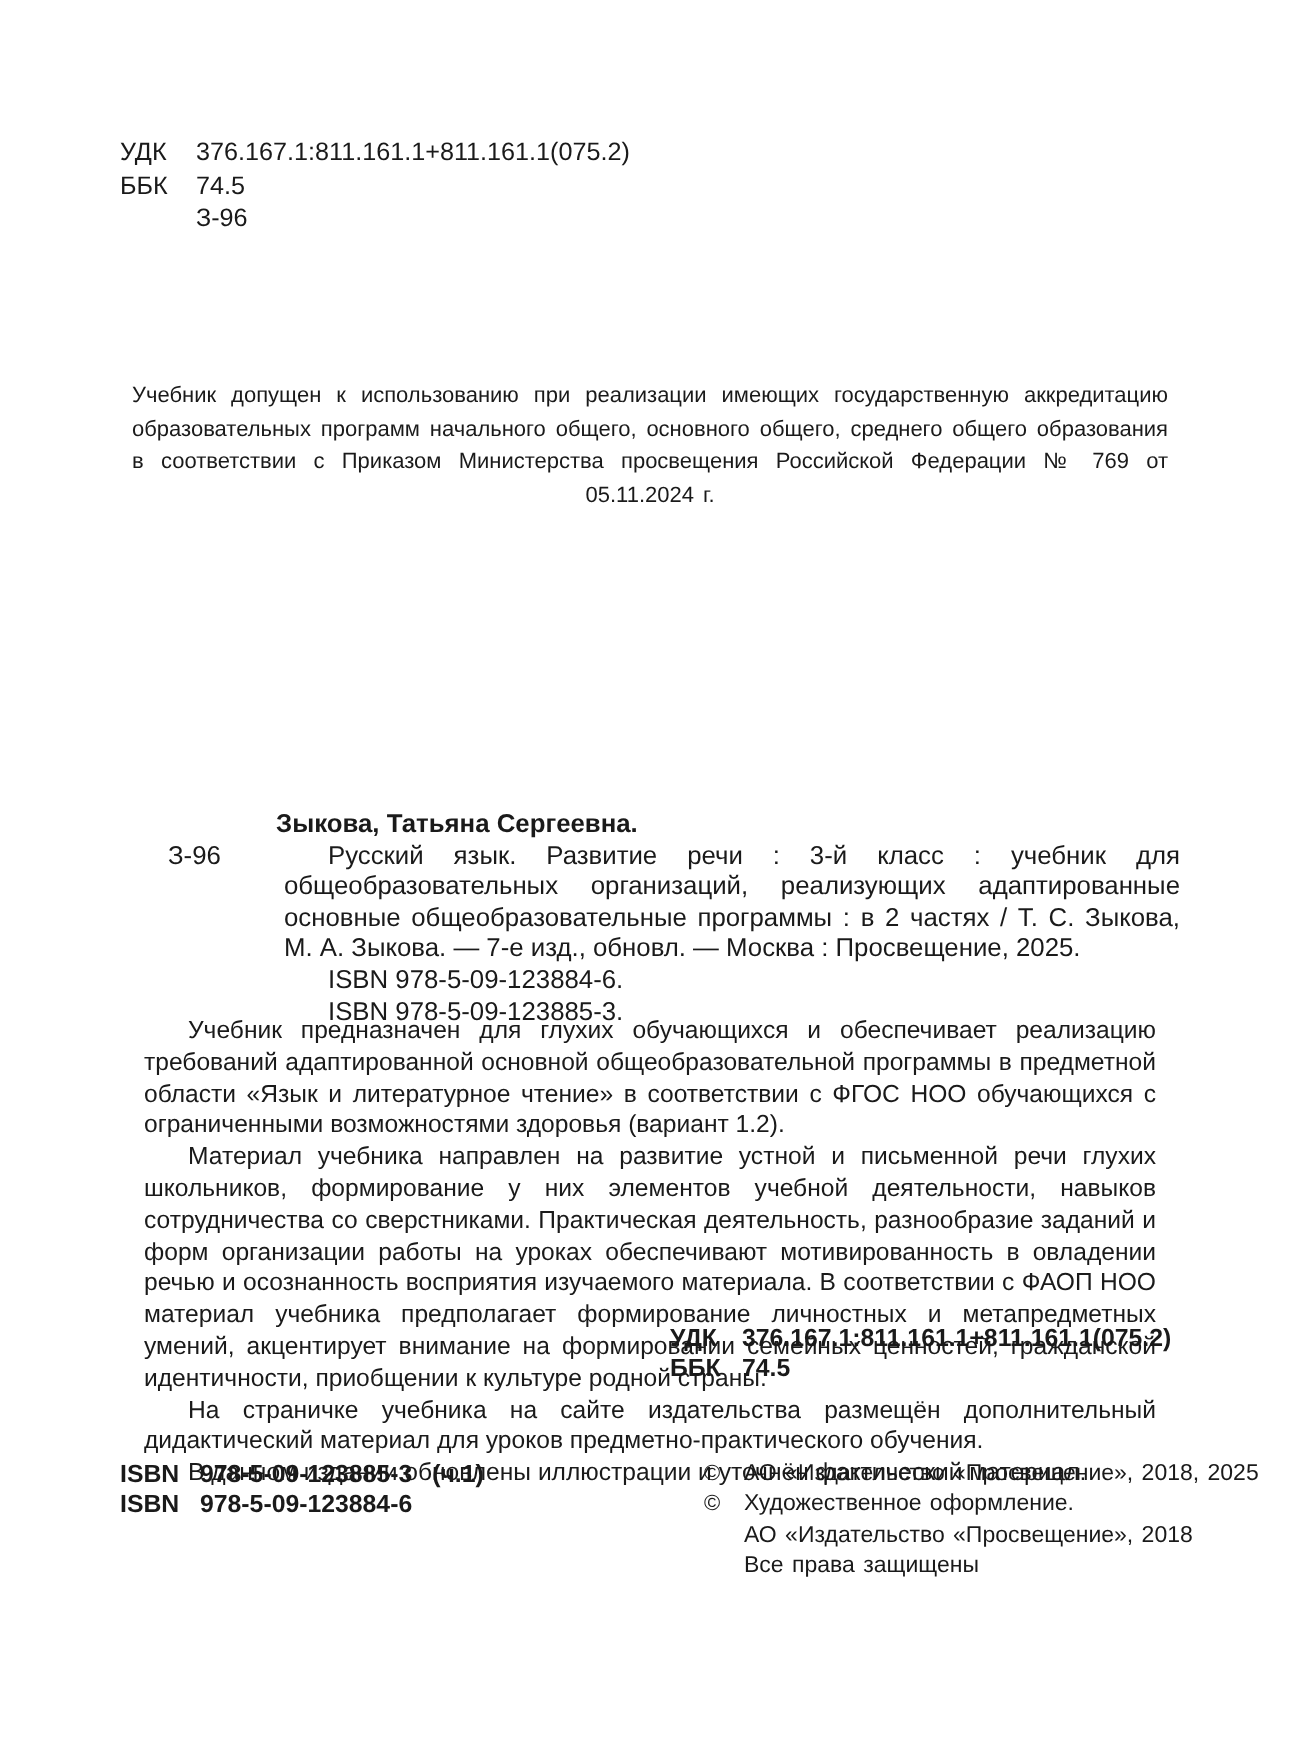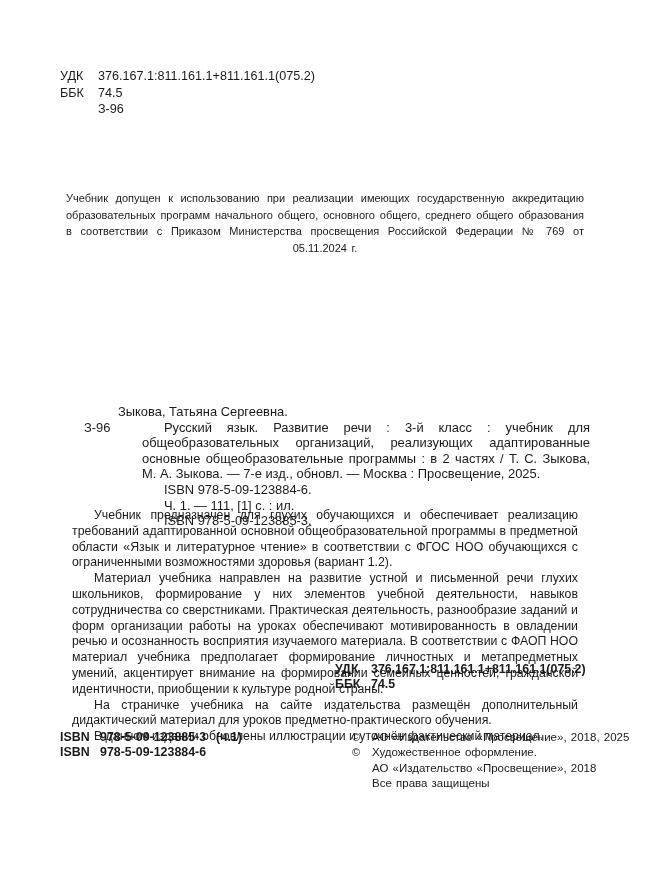--- a/index.html
+++ b/index.html
@@ -60,22 +60,22 @@
   
   .biblio {
     position: absolute;
     left: 84px;
     top: 404px;
     width: 506px;
     font-size: 12.9px;
     line-height: 15.6px;
   }
   .biblio .author {
-    font-weight: normal;
-    margin-left: 34px;
+    font-weight: bold;
+    margin-left: 54px;
   }
   .biblio .desc {
     position: relative;
     margin-top: 0px;
   }
   .biblio .shelfmark {
     position: absolute;
     left: 0;
     top: 0;
     width: 54px;
@@ -191,21 +191,20 @@
 
   <div class="approval">Учебник допущен к использованию при реализации имеющих государственную аккредитацию образовательных программ начального общего, основного общего, среднего общего образования в соответствии с Приказом Министерства просвещения Российской Федерации № 769 от 05.11.2024 г.</div>
 
   <div class="biblio">
     <div class="author">Зыкова, Татьяна Сергеевна.</div>
     <div class="desc">
       <span class="shelfmark">З-96</span>
       <div class="desc-body">Русский язык. Развитие речи : 3-й класс : учебник для общеобразовательных организаций, реализующих адаптированные основные общеобразовательные программы : в 2 частях / Т. С. Зыкова, М. А. Зыкова. — 7-е изд., обновл. — Москва : Просвещение, 2025.</div>
     </div>
     <div class="isbn-line">ISBN 978-5-09-123884-6.</div>
-    <div class="isbn-line">Ч. 1. — 111, [1] с. : ил.</div>
     <div class="isbn-line">ISBN 978-5-09-123885-3.</div>
   </div>
 
   <div class="annotation">
     <p>Учебник предназначен для глухих обучающихся и обеспечивает реализацию требований адаптированной основной общеобразовательной программы в предметной области «Язык и литературное чтение» в соответствии с ФГОС НОО обучающихся с ограниченными возможностями здоровья (вариант 1.2).</p>
     <p>Материал учебника направлен на развитие устной и письменной речи глухих школьников, формирование у них элементов учебной деятельности, навыков сотрудничества со сверстниками. Практическая деятельность, разнообразие заданий и форм организации работы на уроках обеспечивают мотивированность в овладении речью и осознанность восприятия изучаемого материала. В соответствии с ФАОП НОО материал учебника предполагает формирование личностных и метапредметных умений, акцентирует внимание на формировании семейных ценностей, гражданской идентичности, приобщении к культуре родной страны.</p>
     <p>На страничке учебника на сайте издательства размещён дополнительный дидактический материал для уроков предметно-практического обучения.</p>
     <p>В данном издании обновлены иллюстрации и уточнён фактический материал.</p>
   </div>
 

